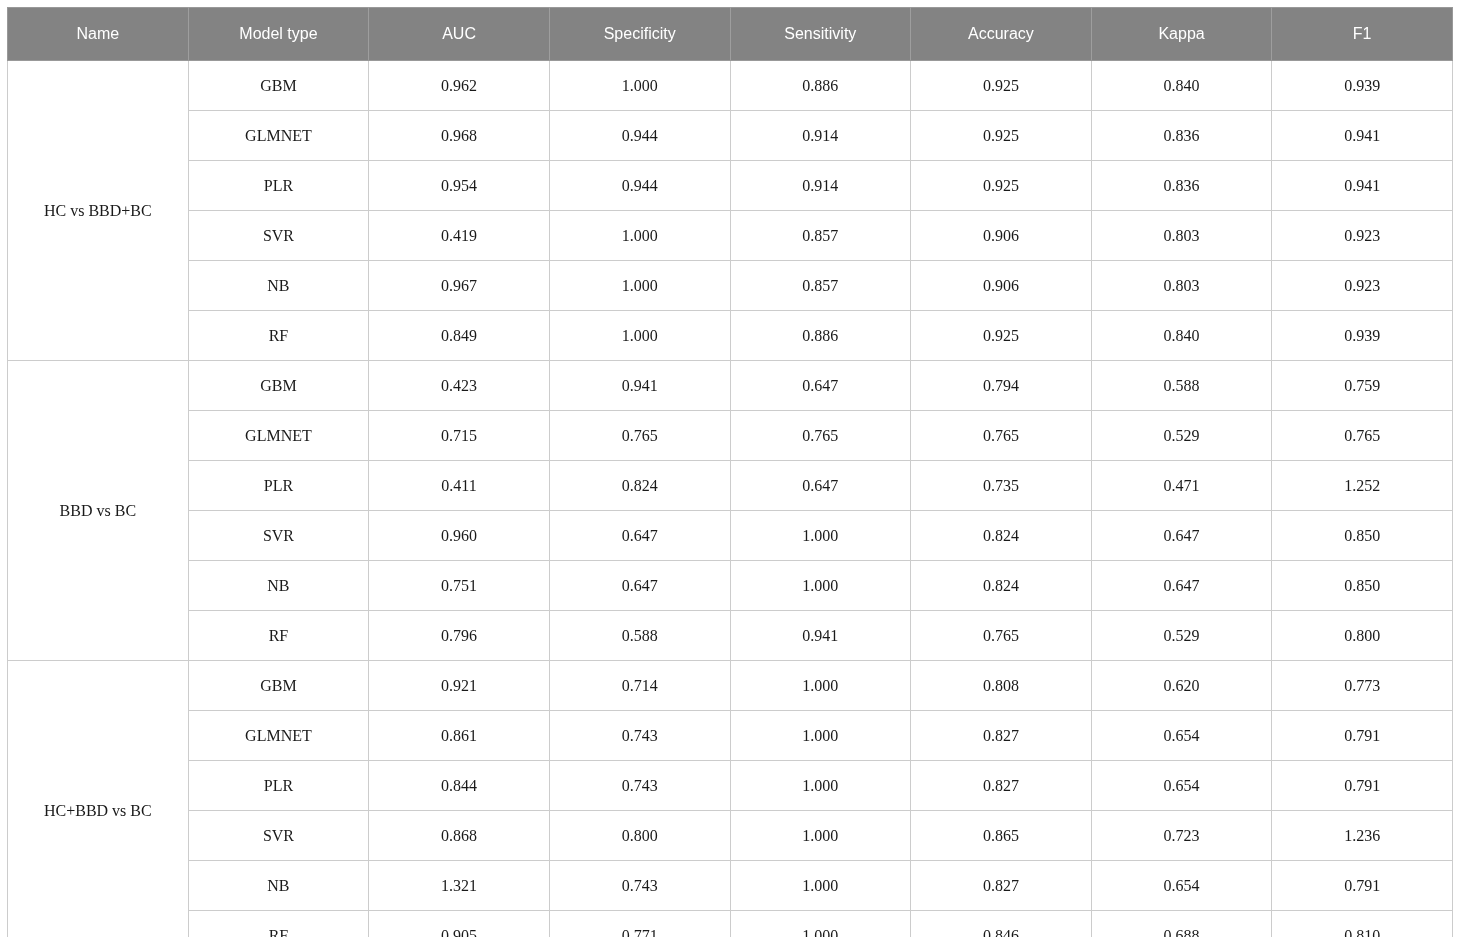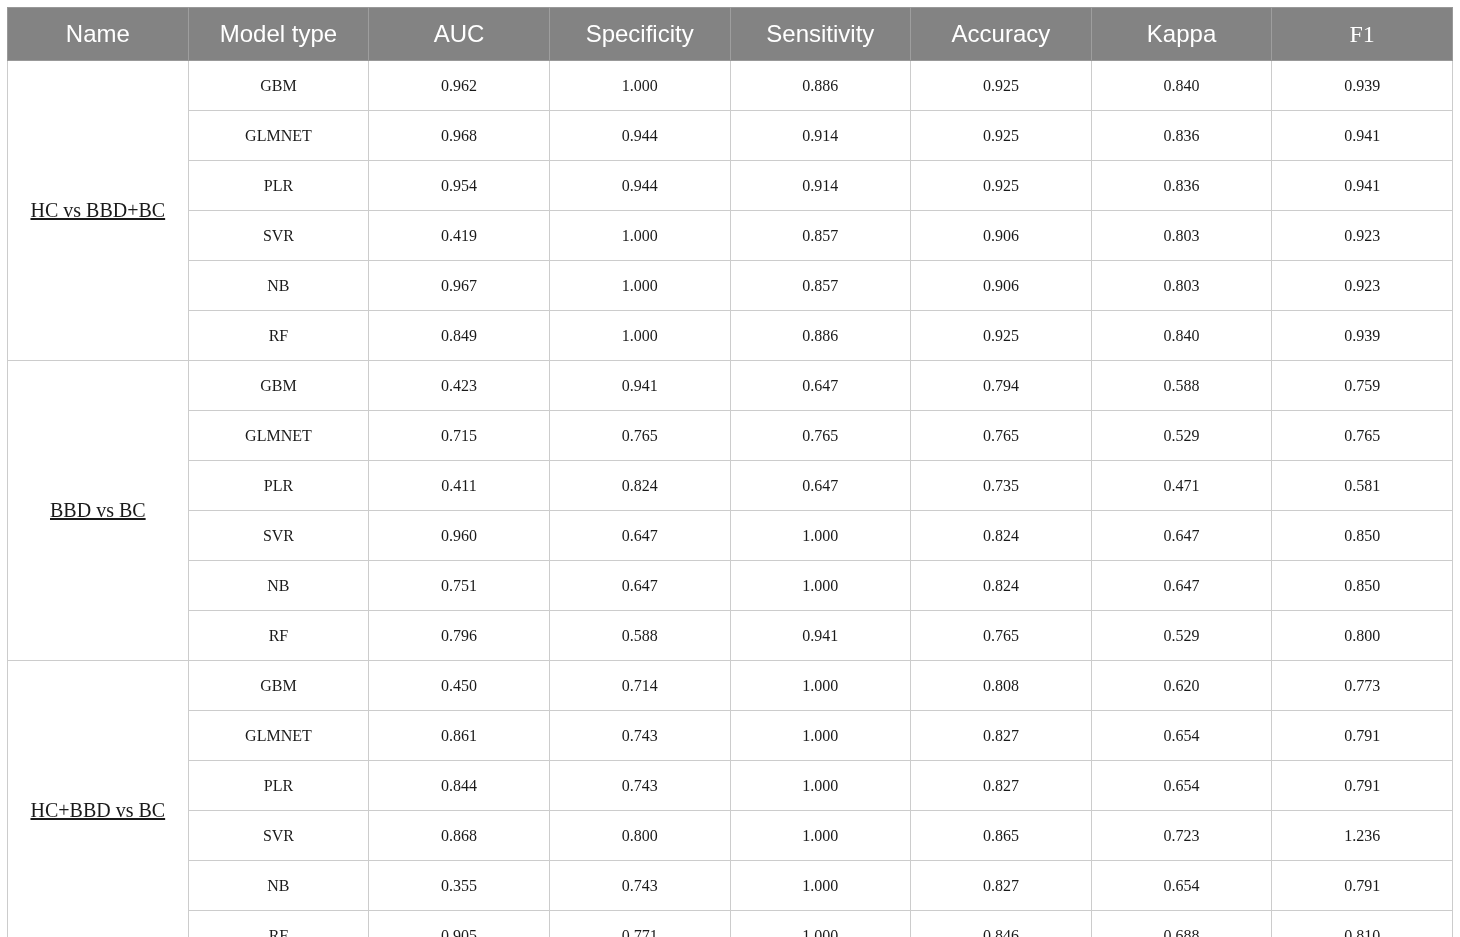--- a/index.html
+++ b/index.html
@@ -20,39 +20,39 @@
     table-layout:fixed;
     border:1px solid var(--border-strong);
     font-family:"Liberation Serif", serif;
   }
   col{width:12.5%;}
   thead th{
     background:var(--header-bg);
     color:var(--header-text);
     font-family:"Liberation Sans", sans-serif;
     font-weight:400;
-    font-size:24px;
+    font-size:16px;
     height:50px;
     border-right:1px solid var(--header-divider);
     border-bottom:1px solid var(--border-strong);
     text-align:center;
     vertical-align:middle;
   }
-  thead th:last-child{border-right:none;font-family:Liberation Serif, serif;}
+  thead th:last-child{border-right:none;}
   tbody td{
     border:1px solid var(--border-light);
     height:47px;
     text-align:center;
     vertical-align:middle;
     font-size:16px;
     color:var(--body-text);
     background:#ffffff;
   }
   tbody tr.group-start td{border-top:1px solid var(--border-strong);}
-  tbody td.name-cell{font-size:20px;text-decoration:underline;}
+  tbody td.name-cell{font-size:16px;}
 </style>
 </head>
 <body>
 
 <div class="table-wrap">
   <table class="results">
     <colgroup>
       <col>
         <col>
         <col>
@@ -149,21 +149,21 @@
           <td>0.529</td>
           <td>0.765</td>
         </tr>
         <tr>
           <td>PLR</td>
           <td>0.411</td>
           <td>0.824</td>
           <td>0.647</td>
           <td>0.735</td>
           <td>0.471</td>
-          <td>0.581</td>
+          <td>1.252</td>
         </tr>
         <tr>
           <td>SVR</td>
           <td>0.960</td>
           <td>0.647</td>
           <td>1.000</td>
           <td>0.824</td>
           <td>0.647</td>
           <td>0.850</td>
         </tr>
@@ -181,21 +181,21 @@
           <td>0.796</td>
           <td>0.588</td>
           <td>0.941</td>
           <td>0.765</td>
           <td>0.529</td>
           <td>0.800</td>
         </tr>
         <tr class="group-start">
           <td rowspan="6" class="name-cell">HC+BBD vs BC</td>
           <td>GBM</td>
-          <td>0.450</td>
+          <td>0.921</td>
           <td>0.714</td>
           <td>1.000</td>
           <td>0.808</td>
           <td>0.620</td>
           <td>0.773</td>
         </tr>
         <tr>
           <td>GLMNET</td>
           <td>0.861</td>
           <td>0.743</td>
@@ -217,21 +217,21 @@
           <td>SVR</td>
           <td>0.868</td>
           <td>0.800</td>
           <td>1.000</td>
           <td>0.865</td>
           <td>0.723</td>
           <td>1.236</td>
         </tr>
         <tr>
           <td>NB</td>
-          <td>0.355</td>
+          <td>1.321</td>
           <td>0.743</td>
           <td>1.000</td>
           <td>0.827</td>
           <td>0.654</td>
           <td>0.791</td>
         </tr>
         <tr>
           <td>RF</td>
           <td>0.905</td>
           <td>0.771</td>

